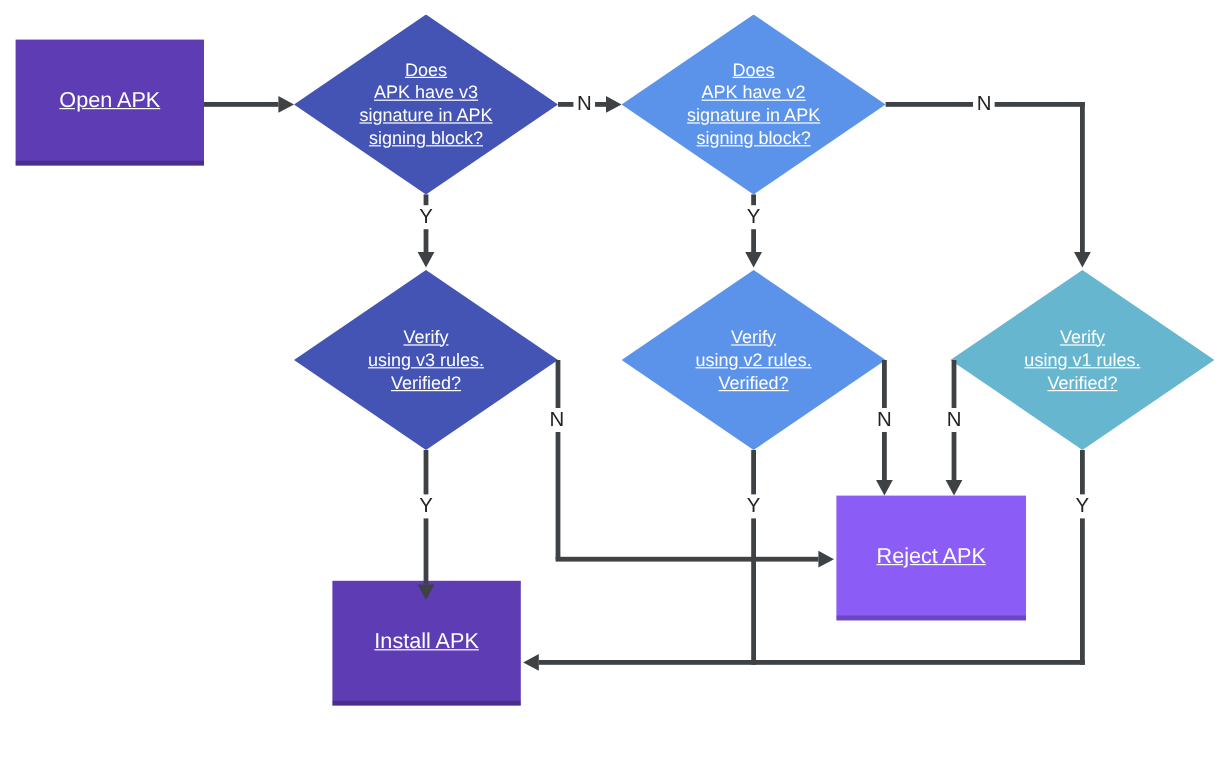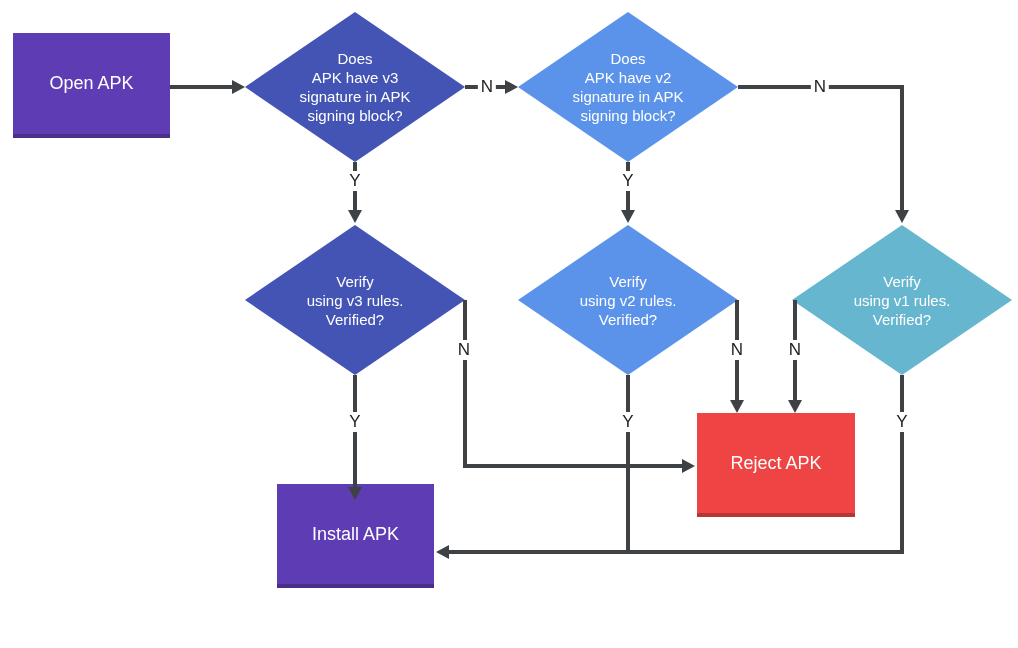--- a/index.html
+++ b/index.html
@@ -12,20 +12,21 @@
     overflow: hidden;
   }
   .node {
     position: absolute;
     display: flex;
     align-items: center;
     justify-content: center;
     text-align: center;
     color: #ffffff;
     box-sizing: border-box;
+    text-decoration: underline;
   }
   .process {
     font-size: 18px;
     border-bottom: 4px solid rgba(0,0,0,0.22);
   }
   .decision {
     clip-path: polygon(50% 0, 100% 50%, 50% 100%, 0 50%);
     font-size: 15px;
     line-height: 19px;
     white-space: pre-line;
@@ -79,21 +80,21 @@
 using v2 rules.
 Verified?</span>
   </div>
 
   <div class="node decision" style="left: 792px; top: 225px; width: 220px; height: 150px; background-color: rgb(102, 182, 207);">
     <span>Verify
 using v1 rules.
 Verified?</span>
   </div>
 
-  <div class="node process" style="left: 697px; top: 413px; width: 158px; height: 104px; background-color: #ef4444;">
+  <div class="node process" style="left: 697px; top: 413px; width: 158px; height: 104px; background-color: #8b5cf6;">
     <span>Reject APK</span>
   </div>
 
   <div class="node process" style="left: 277px; top: 484px; width: 157px; height: 104px; background-color: rgb(94, 60, 180);">
     <span>Install APK</span>
   </div>
 
   <div class="line" style="left: 170px; top: 85px; width: 62px; height: 4px; background-color: rgb(63, 66, 69);"></div>
   <div class="arrow arrow-right" style="left:232px; top:80px;"></div>
 

